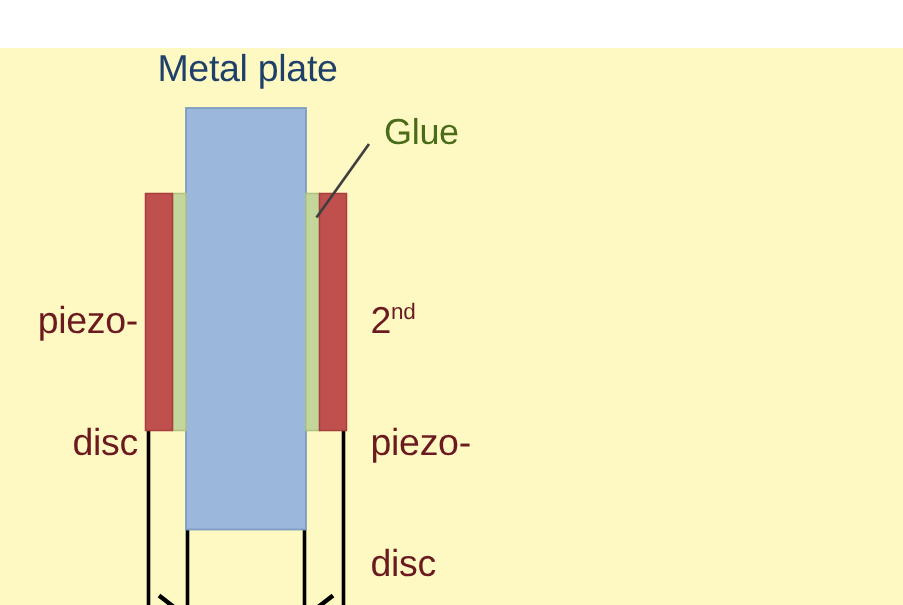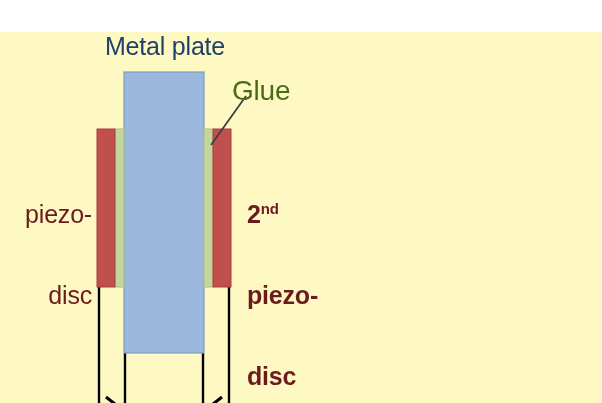--- a/index.html
+++ b/index.html
@@ -36,23 +36,23 @@
     left: 0px;
     top: 2px;
     width: 330px;
     text-align: center;
     font-size: 25px;
     color: #1F4068;
     letter-spacing: -0.2px;
   }
   
   #label-glue {
-    left: 232px;
+    left: 256px;
     top: 45px;
-    font-size: 28px;
+    font-size: 24px;
     color: #4A6B18;
     letter-spacing: -0.2px;
   }
   
   #label-piezo-1 {
     left: 0px;
     top: 120px;
     width: 92px;
     text-align: right;
     font-size: 25px;
@@ -63,21 +63,21 @@
   
   #label-piezo-2 {
     left: 247px;
     top: 120px;
     width: 150px;
     text-align: left;
     font-size: 25px;
     color: #6B1B20;
     letter-spacing: -0.2px;
   }
-  #label-piezo-2 .ln { display: block; margin-bottom: 6px; font-weight: bold; }
+  #label-piezo-2 .ln { display: block; margin-bottom: 6px; }
   sup.ord {
     font-size: 0.60em;
     vertical-align: super;
     line-height: 0;
   }
   
   #label-steel-plate {
     left: 299px;
     top: 361px;
     font-size: 25px;

